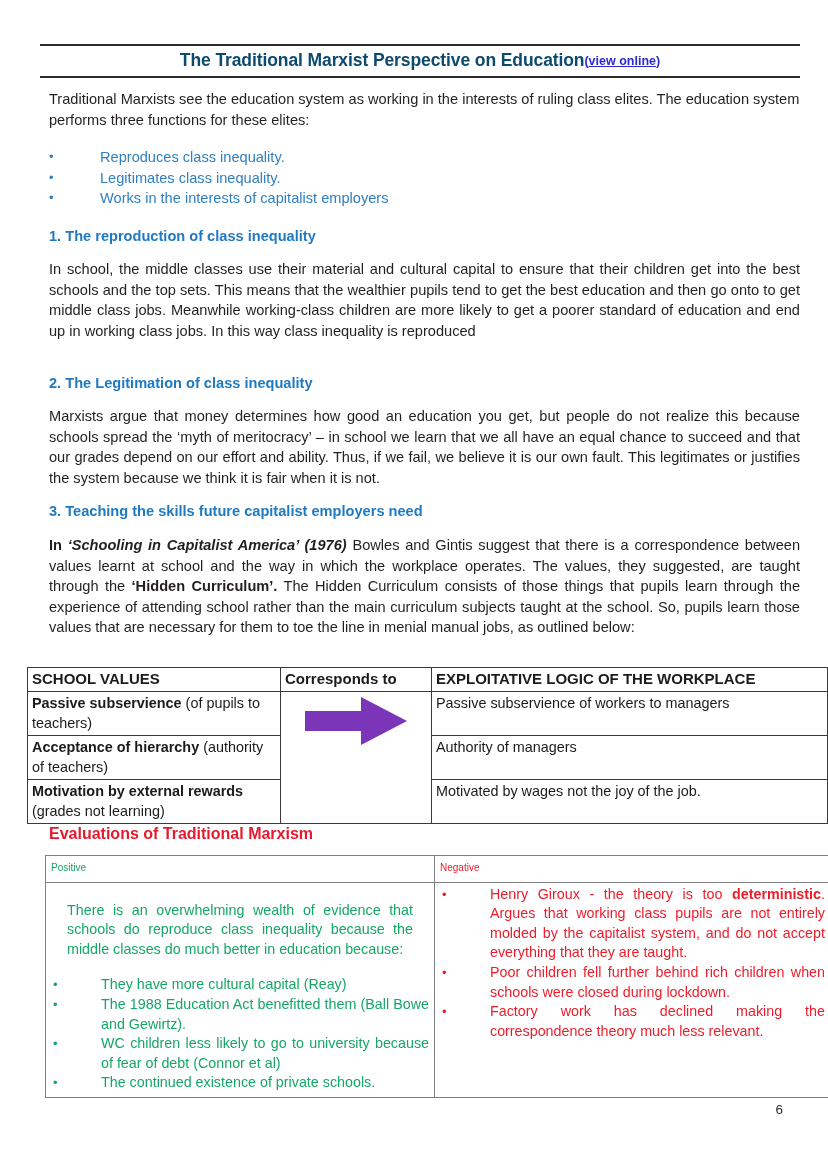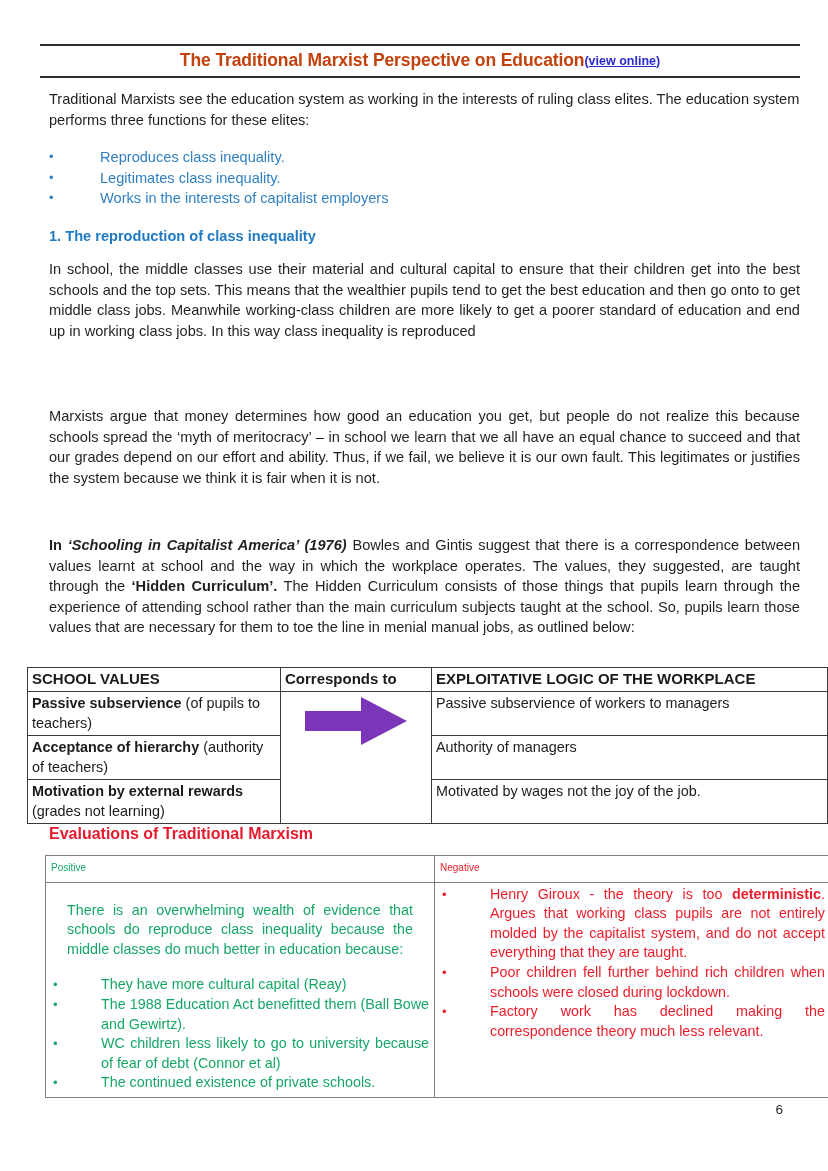--- a/index.html
+++ b/index.html
@@ -35,21 +35,21 @@
     border-top: 2px solid #2b2b2b;
   }
   .rule-top { margin-bottom: 3px; }
   .rule-bottom { margin-top: 2px; }
   .title-line {
     text-align: center;
     padding: 1px 0 3px 0;
     white-space: nowrap;
   }
   .doc-title {
-    color: #c2410c;
+    color: #0c4a6e;
     font-weight: bold;
     font-size: 17.5px;
     letter-spacing: -0.1px;
   }
   .view-online-wrap {
     color: #2a2ad0;
     font-size: 12.5px;
     font-weight: bold;
     vertical-align: 1px;
   }
@@ -219,22 +219,24 @@
     </div>
     <div class="intro-li">
       <span class="bul">•</span>
       <span>Works in the interests of capitalist employers</span>
     </div>
   </div>
 
   <div class="sec-heading" style="top:228px;">1. The reproduction of class inequality</div>
   <div class="para" style="top:259px;">In school, the middle classes use their material and cultural capital to ensure that their children get into the best schools and the top sets. This means that the wealthier pupils tend to get the best education and then go onto to get middle class jobs. Meanwhile working-class children are more likely to get a poorer standard of education and end up in working class jobs. In this way class inequality is reproduced</div>
 
+  <div class="sec-heading" style="top:375px;">2. The Legitimation of class inequality</div>
   <div class="para" style="top:406px;">Marxists argue that money determines how good an education you get, but people do not realize this because schools spread the ‘myth of meritocracy’ – in school we learn that we all have an equal chance to succeed and that our grades depend on our effort and ability. Thus, if we fail, we believe it is our own fault. This legitimates or justifies the system because we think it is fair when it is not.</div>
 
+  <div class="sec-heading" style="top:503px;">3. Teaching the skills future capitalist employers need</div>
   <div class="para" style="top:535px;"><b>In </b><b><i>‘Schooling in Capitalist America’ (1976)</i></b><span> Bowles and Gintis suggest that there is a correspondence between values learnt at school and the way in which the workplace operates. The values, they suggested, are taught through the </span><b>‘Hidden Curriculum’.</b><span> The Hidden Curriculum consists of those things that pupils learn through the experience of attending school rather than the main curriculum subjects taught at the school. So, pupils learn those values that are necessary for them to toe the line in menial manual jobs, as outlined below:</span></div>
 
   <table class="corr-table">
     <tbody>
         <tr>
       <td class="c1 hd">SCHOOL VALUES</td>
       <td class="c2 hd">Corresponds to</td>
       <td class="c3 hd">EXPLOITATIVE LOGIC OF THE WORKPLACE</td>
     </tr>
     <tr>

